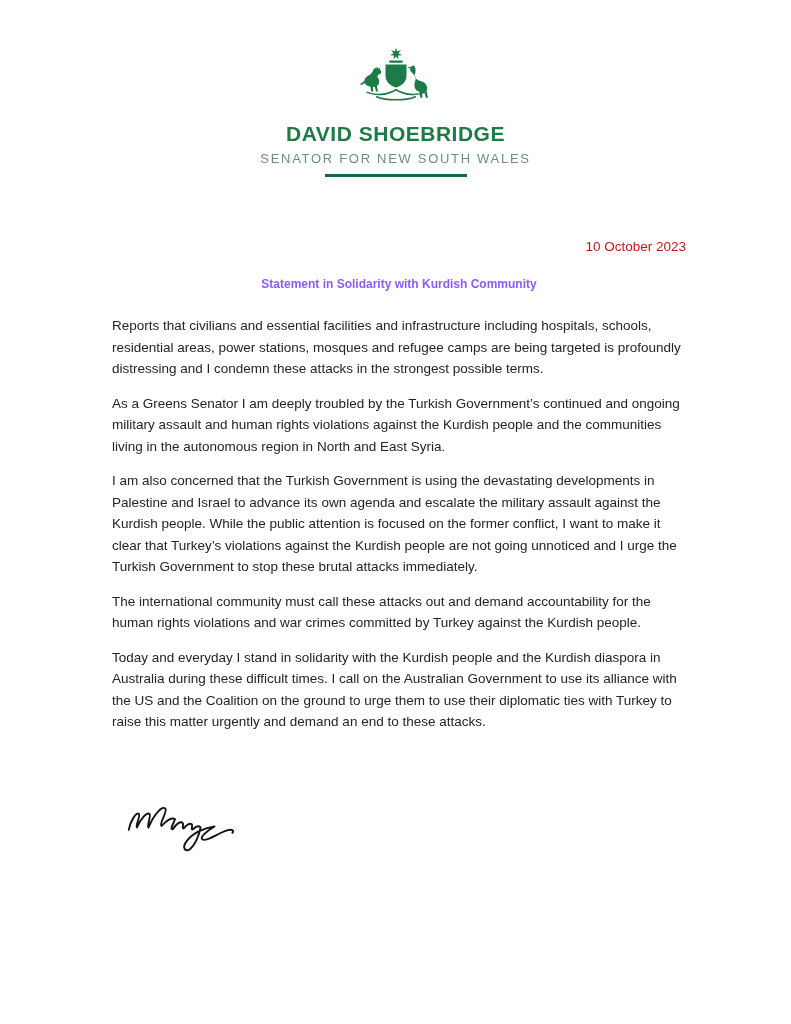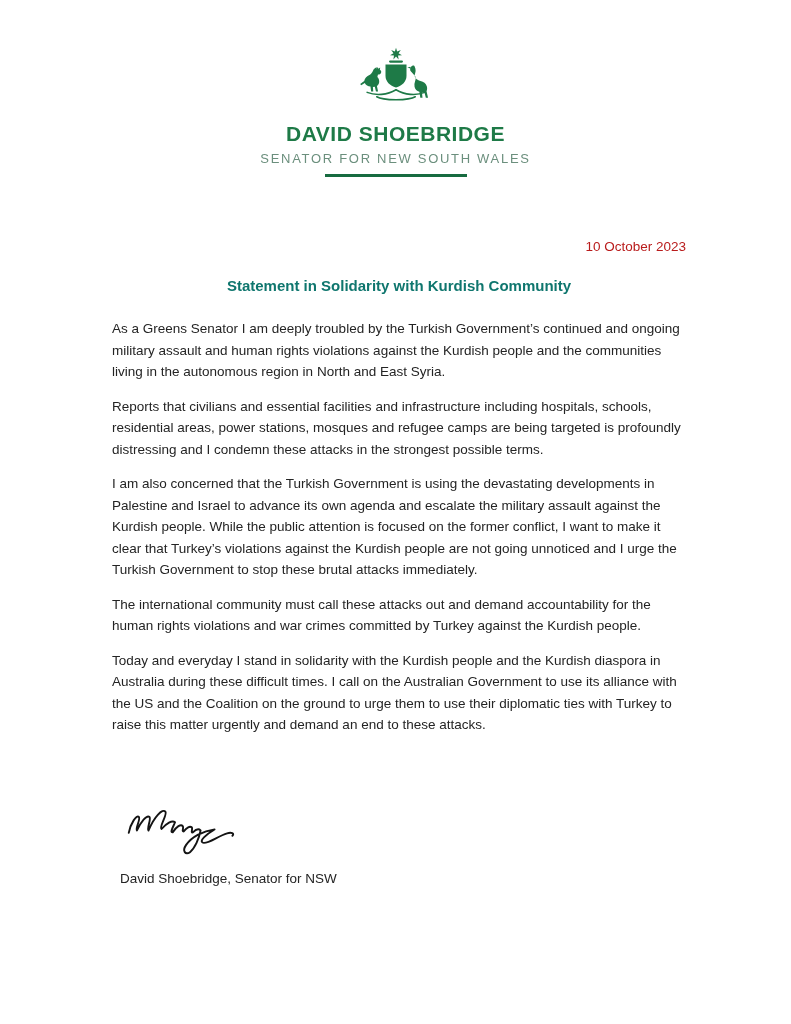--- a/index.html
+++ b/index.html
@@ -51,23 +51,23 @@
   }
   .letter-date {
     margin-top: 62px;
     text-align: right;
     font-size: 13.5px;
     color: #b91c1c;
   }
   .letter-title {
     margin: 23px 0 0 0;
     text-align: center;
-    font-size: 15px;
+    font-size: 12px;
     font-weight: 700;
-    color: #0f766e;
+    color: #8b5cf6;
   }
   .letter-paragraphs {
     margin-top: 24px;
   }
   .letter-paragraphs p {
     margin: 0 0 13px 0;
     font-size: 13.5px;
     line-height: 21.5px;
     color: #242424;
   }
@@ -128,22 +128,22 @@
     <div class="lh-name">DAVID SHOEBRIDGE</div>
     <div class="lh-subtitle">SENATOR FOR NEW SOUTH WALES</div>
     <div class="lh-rule"></div>
   </header>
 
   <main class="letter-main">
     <div class="letter-date">10 October 2023</div>
     <h1 class="letter-title">Statement in Solidarity with Kurdish Community</h1>
 
     <div class="letter-paragraphs">
+      <p>Reports that civilians and essential facilities and infrastructure including hospitals, schools, residential areas, power stations, mosques and refugee camps are being targeted is profoundly distressing and I condemn these attacks in the strongest possible terms.</p>
       <p>As a Greens Senator I am deeply troubled by the Turkish Government’s continued and ongoing military assault and human rights violations against the Kurdish people and the communities living in the autonomous region in North and East Syria.</p>
-      <p>Reports that civilians and essential facilities and infrastructure including hospitals, schools, residential areas, power stations, mosques and refugee camps are being targeted is profoundly distressing and I condemn these attacks in the strongest possible terms.</p>
       <p>I am also concerned that the Turkish Government is using the devastating developments in Palestine and Israel to advance its own agenda and escalate the military assault against the Kurdish people. While the public attention is focused on the former conflict, I want to make it clear that Turkey’s violations against the Kurdish people are not going unnoticed and I urge the Turkish Government to stop these brutal attacks immediately.</p>
       <p>The international community must call these attacks out and demand accountability for the human rights violations and war crimes committed by Turkey against the Kurdish people.</p>
       <p>Today and everyday I stand in solidarity with the Kurdish people and the Kurdish diaspora in Australia during these difficult times. I call on the Australian Government to use its alliance with the US and the Coalition on the ground to urge them to use their diplomatic ties with Turkey to raise this matter urgently and demand an end to these attacks.</p>
     </div>
 
     <div class="signature-block">
       <svg class="signature-svg" width="135" height="58" viewBox="0 0 140 60" xmlns="http://www.w3.org/2000/svg">
         <path fill="none" stroke="#141414" stroke-width="2" stroke-linecap="round" stroke-linejoin="round" d="M7 34
              C9 24 15 15 17.5 17.5
              C19.5 19.5 13.5 30 15.5 31.5
@@ -158,17 +158,16 @@
              C67 28.5 70.5 26.5 72.5 28.5
              C73.5 30.5 71 34 73.5 33.5
              C76.5 30.5 79.5 29.5 81.5 31.5
              C80 40 75.5 50 70.5 54
              C66 57.5 62 53 66.5 46.5
              C72.5 38 84 32 96 30.5
              C87.5 35.5 80 42 83.5 44
              C88 46.5 99 37.5 109 34.5
              C113.5 33.2 117 34.5 114.5 37"></path>
       </svg>
-      <div class="sig-name">David Shoebridge, Senator for NSW</div>
     </div>
   </main>
 
 </div>
 
 </body></html>

